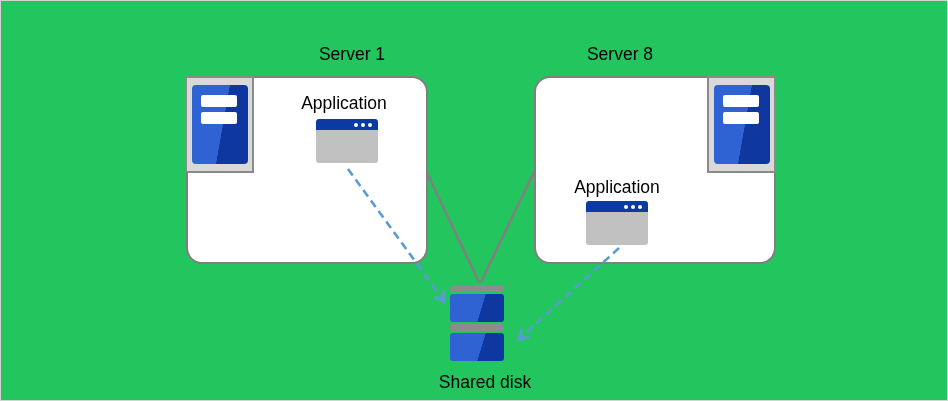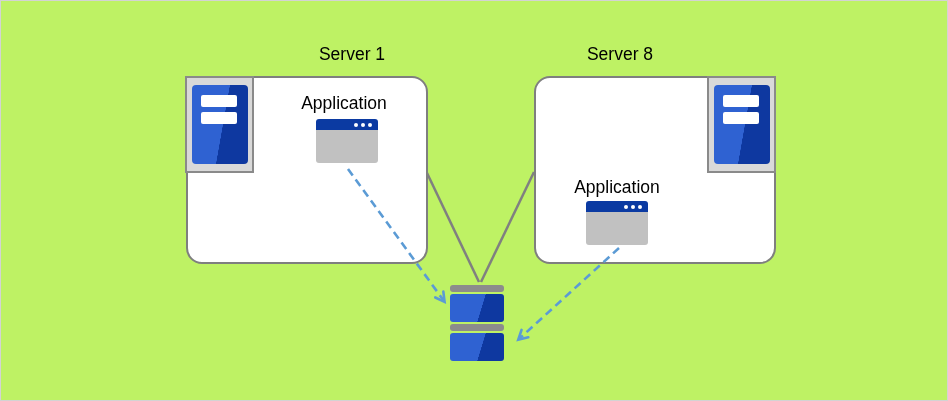--- a/index.html
+++ b/index.html
@@ -5,21 +5,21 @@
   html, body {
     margin: 0;
     padding: 0;
     background: #ffffff;
     font-family: "Liberation Sans", sans-serif;
   }
   #canvas {
     position: relative;
     width: 948px;
     height: 401px;
-    background: #bef264;
+    background: #22c55e;
     border: 1px solid var(--page-border, #d3d3d3);
     box-sizing: border-box;
     overflow: hidden;
   }
   .server-box {
     position: absolute;
     width: 242px;
     height: 188px;
     background: #ffffff;
     border: 2px solid var(--box-border, #7f7f7f);
@@ -207,20 +207,21 @@
     <div class="app-body"></div>
   </div>
 
   <div id="shared-disk-icon">
     <div class="disk-cap  cap-1"></div>
     <div class="disk-body body-1"></div>
     <div class="disk-cap  cap-2"></div>
     <div class="disk-body body-2"></div>
   </div>
 
+  <div class="diagram-label" style="left:484px; top:371px;">Shared disk</div>
 
   <svg id="connector-layer" viewBox="0 0 948 401" xmlns="http://www.w3.org/2000/svg">
     <defs>
       <marker id="arrowBlue" markerUnits="userSpaceOnUse" markerWidth="18" markerHeight="18" refX="11" refY="8" orient="auto">
         <path class="arrow-head" d="M3,3 L12,8 L3,13" stroke-width="2.6" stroke-linecap="round" stroke-linejoin="miter"></path>
       </marker>
     </defs>
     <line class="conn-solid" x1="426" y1="172" x2="478" y2="281"></line>
     <line class="conn-solid" x1="533" y1="171" x2="480" y2="281"></line>
     <line class="conn-dashed" x1="347" y1="168" x2="443" y2="300" marker-end="url(#arrowBlue)"></line>

